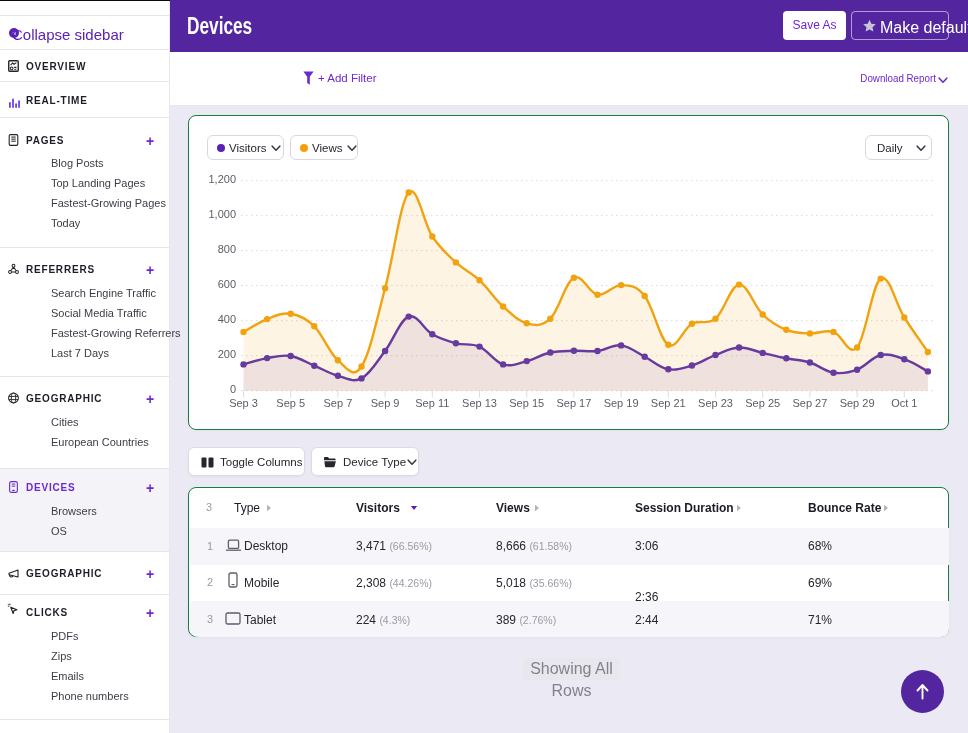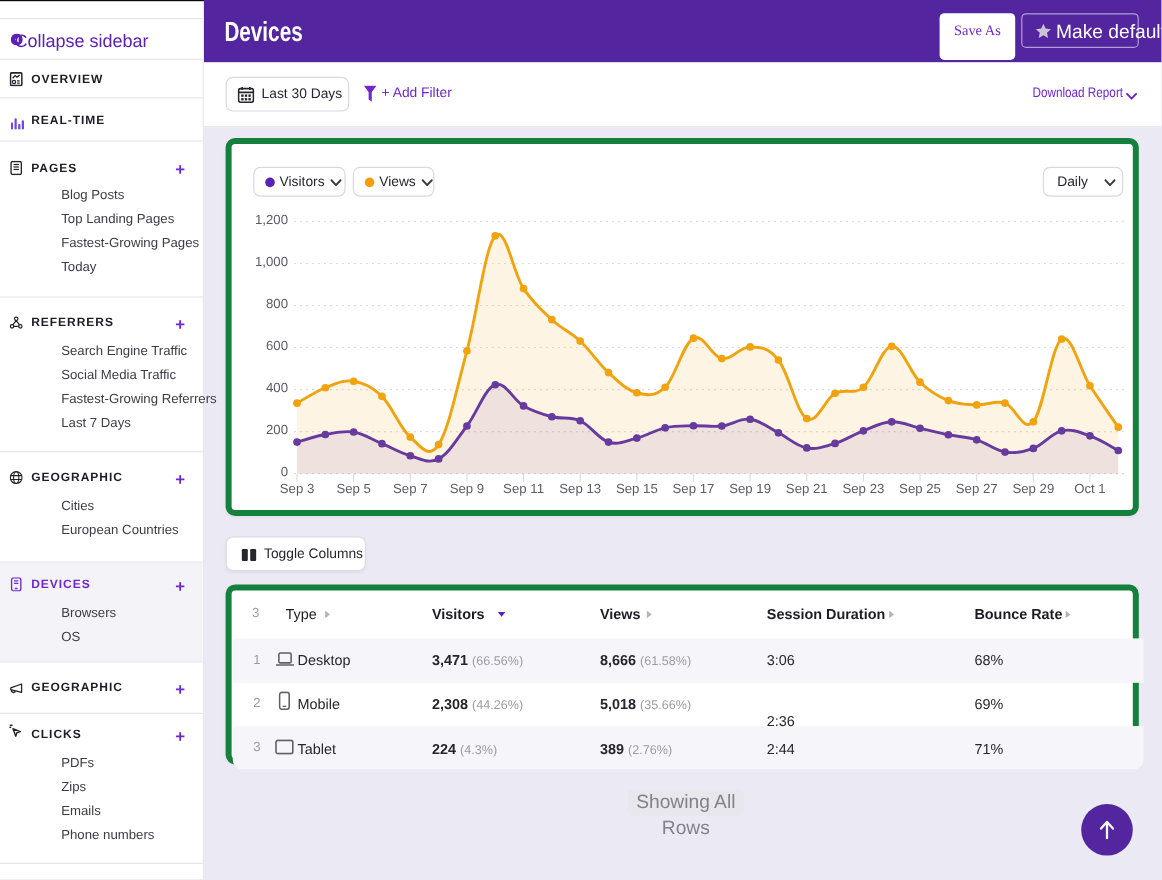--- a/index.html
+++ b/index.html
@@ -10,38 +10,38 @@
 .sep{position:absolute;left:0;width:170px;height:1px;background:#e6e5ec;}
 .navhead{position:absolute;left:26px;font-size:10px;font-weight:bold;letter-spacing:0.8px;color:#1d1d28;white-space:nowrap;}
 .navplus{position:absolute;left:146px;font-size:14px;font-weight:bold;color:#6d28d2;}
 .navsub{position:absolute;left:26px;font-size:11px;color:#3c3c46;white-space:nowrap;padding-left:25px;}
 .navicon{position:absolute;left:8px;width:11px;height:12px;}
 .collapse-txt{position:absolute;left:12px;top:26px;font-size:15px;color:#5b21b6;}
 #devsec{position:absolute;left:0;top:469px;width:169px;height:82px;background:#f4f3f8;}
 
 #header{position:absolute;left:170px;top:0;width:798px;height:52px;background:#53269f;}
 #header h1{position:absolute;left:17px;top:13px;font-size:23px;font-weight:bold;color:#fff;transform:scaleX(0.75);transform-origin:0 0;}
-.btn-saveas{position:absolute;left:613px;top:11px;width:63px;height:39px;background:#fff;border-radius:4px;color:#6d28d2;font-size:12px;text-align:center;line-height:29px;font-family:Liberation Serif, serif;}
+.btn-saveas{position:absolute;left:613px;top:11px;width:63px;height:29px;background:#fff;border-radius:4px;color:#6d28d2;font-size:12px;text-align:center;line-height:29px;}
 .btn-makedef{position:absolute;left:681px;top:11px;width:98px;height:29px;background:transparent;border:1px solid rgba(255,255,255,0.55);border-radius:4px;color:#fff;font-size:12px;white-space:nowrap;}
 
 #toolbar{position:absolute;left:170px;top:52px;width:798px;height:54px;background:#fff;border-bottom:1px solid #e9e8ef;}
 .btn-30d{position:absolute;left:18px;top:12px;width:103px;height:29px;background:#fff;border:1px solid #d9d8e2;border-radius:6px;font-size:11.5px;color:#26262e;white-space:nowrap;}
 .addfilter{position:absolute;left:148px;top:20px;font-size:11.5px;color:#6d28d2;}
 .dlreport{position:absolute;left:677px;top:20px;width:89px;font-size:11.5px;color:#6d28d2;transform:scaleX(0.85);transform-origin:100% 0;}
 
-.card{position:absolute;background:#fff;border:5px solid #15803d;border-radius:8px;box-shadow:0 1px 3px rgba(30,30,60,0.04);}
+.card{position:absolute;background:#fff;border:1px solid #15803d;border-radius:8px;box-shadow:0 1px 3px rgba(30,30,60,0.04);}
 #chartcard{left:188px;top:115px;width:761px;height:315px;}
 #tablecard{left:188px;top:487px;width:761px;height:150px;font-size:12px;color:#26262e;}
 .legendbtn{position:absolute;top:19px;height:25px;background:#fff;border:1px solid #d9d8e2;border-radius:6px;font-size:11.5px;color:#26262e;white-space:nowrap;}
 .dot{display:inline-block;width:8px;height:8px;border-radius:50%;}
 
 .btn-tool2{position:absolute;background:#fff;border:1px solid #dcdbe4;border-radius:6px;height:29px;font-size:11.5px;color:#26262e;white-space:nowrap;box-shadow:0 1px 2px rgba(30,30,60,0.05);}
 .rowidx{color:#9b9aa7;font-size:11px;}
 .pct{color:#9b9aa7;font-size:10.5px;}
-.num{font-weight:bold;}
+.num{font-weight:normal;}
 .gray-row{background:#f6f5f9;}
 .showall{position:absolute;left:523px;top:658px;width:97px;height:22px;background:#e8e7ed;border-radius:4px;font-size:16px;color:#83828c;text-align:center;line-height:22px;}
 .fab{position:absolute;left:901px;top:670px;width:43px;height:43px;border-radius:50%;background:#53269f;}
 </style></head><body>
 <div id="page">
 
 <div id="sidebar">
 <div class="topline"></div>
 <div class="sep" style="top:15px"></div>
 <svg class="abs" style="left:9px;top:28px" width="10" height="10" viewBox="0 0 12 12">
@@ -147,34 +147,20 @@
 <div class="btn-saveas">Save As</div>
 <div class="btn-makedef">
         <svg style="position:absolute;left:10px;top:7px" width="15" height="14" viewBox="0 0 15 14">
           <path d="M7.5 0.8 L9.3 4.8 L13.8 5.3 L10.5 8.2 L11.4 12.6 L7.5 10.4 L3.6 12.6 L4.5 8.2 L1.2 5.3 L5.7 4.8 Z" fill="#c9c5d8"></path>
         </svg>
         <span style="position:absolute;left:28px;top:7px;font-size:16px">Make default</span>
       </div>
 </div>
 
 <div id="toolbar">
-<div class="btn-30d">
-        <svg style="position:absolute;left:9px;top:7px" width="14" height="14" viewBox="0 0 14 14">
-          <rect x="0.8" y="1.8" width="12.4" height="11.4" rx="1.6" fill="none" stroke="#26262e" stroke-width="1.4"></rect>
-          <path d="M0.8 5 L13.2 5" stroke="#26262e" stroke-width="1.4"></path>
-          <path d="M3.8 0.4 L3.8 3 M10.2 0.4 L10.2 3" stroke="#26262e" stroke-width="1.4"></path>
-          <rect x="3" y="6.7" width="2" height="2" fill="#26262e"></rect>
-          <rect x="6" y="6.7" width="2" height="2" fill="#26262e"></rect>
-          <rect x="9" y="6.7" width="2" height="2" fill="#26262e"></rect>
-          <rect x="3" y="9.7" width="2" height="2" fill="#26262e"></rect>
-          <rect x="6" y="9.7" width="2" height="2" fill="#26262e"></rect>
-          <rect x="9" y="9.7" width="2" height="2" fill="#26262e"></rect>
-        </svg>
-        <span style="position:absolute;left:29px;top:8px">Last 30 Days</span>
-      </div>
 <svg style="position:absolute;left:133px;top:19px" width="11" height="15" viewBox="0 0 11 15">
         <path d="M0.4 0.4 L10.6 0.4 L6.8 5.8 L6.8 13.8 L4.2 11.9 L4.2 5.8 Z" fill="#6d28d2"></path>
       </svg>
 <div class="addfilter">+ Add Filter</div>
 <div class="dlreport">Download Report</div>
 <svg style="position:absolute;left:768px;top:25px" width="10" height="7" viewBox="0 0 10 7">
         <path d="M1.2 1.2 L5 5.2 L8.8 1.2" stroke="#6d28d2" stroke-width="1.6" fill="none" stroke-linecap="round" stroke-linejoin="round"></path>
       </svg>
 </div>
 
@@ -315,20 +301,30 @@
       </svg>
 </div>
 
 <div class="btn-tool2" style="left:188px;top:447px;width:117px;">
 <svg style="position:absolute;left:12px;top:9px" width="13" height="11" viewBox="0 0 13 11">
         <rect x="0.5" y="0.5" width="5" height="10" rx="1" fill="#26262e"></rect>
         <rect x="7.5" y="0.5" width="5" height="10" rx="1" fill="#26262e"></rect>
       </svg>
 <span style="position:absolute;left:31px;top:8px">Toggle Columns</span>
     </div>
+<div class="btn-tool2" style="left:311px;top:447px;width:108px;">
+<svg style="position:absolute;left:11px;top:8px" width="14" height="12" viewBox="0 0 15 13">
+        <path d="M1 2.2 C1 1.5 1.5 1 2.2 1 L5.2 1 L6.6 2.6 L12.4 2.6 C13.1 2.6 13.6 3.1 13.6 3.8 L13.6 4.6 L1 4.6 Z" fill="#26262e"></path>
+        <path d="M1.4 5.6 L13.9 5.6 L12.4 11.4 C12.3 11.9 11.8 12.3 11.3 12.3 L3.2 12.3 C2.7 12.3 2.2 11.9 2.1 11.4 Z" fill="#26262e"></path>
+      </svg>
+<span style="position:absolute;left:31px;top:8px">Device Type</span>
+      <svg style="position:absolute;left:95px;top:11px" width="10" height="7" viewBox="0 0 10 7">
+        <path d="M1.2 1.2 L5 5.2 L8.8 1.2" stroke="#3a3a42" stroke-width="1.6" fill="none" stroke-linecap="round" stroke-linejoin="round"></path>
+      </svg>
+    </div>
 
 <div class="card" id="tablecard">
 
 <div class="abs" style="left:17px;top:13px;font-size:11px;color:#9b9aa7;">3</div>
 <div class="abs" style="left:45px;top:13px;font-weight:normal;color:#1c1c24;">Type</div>
 <svg class="abs" style="left:77px;top:16px" width="6" height="8" viewBox="0 0 6 8">
         <path d="M1 0.8 L5 4 L1 7.2 Z" fill="#b4b3bd"></path>
       </svg>
 <div class="abs" style="left:167px;top:13px;font-weight:bold;color:#1c1c24;">Visitors</div>
 <svg class="abs" style="left:221px;top:17px" width="8" height="6" viewBox="0 0 8 6">

